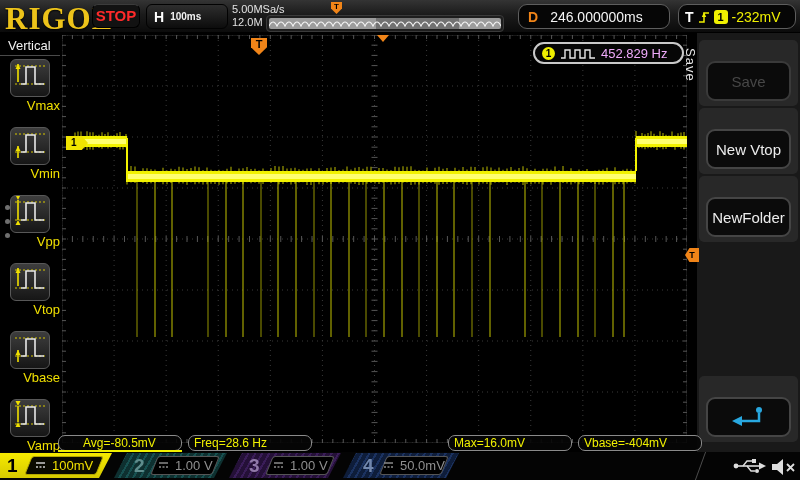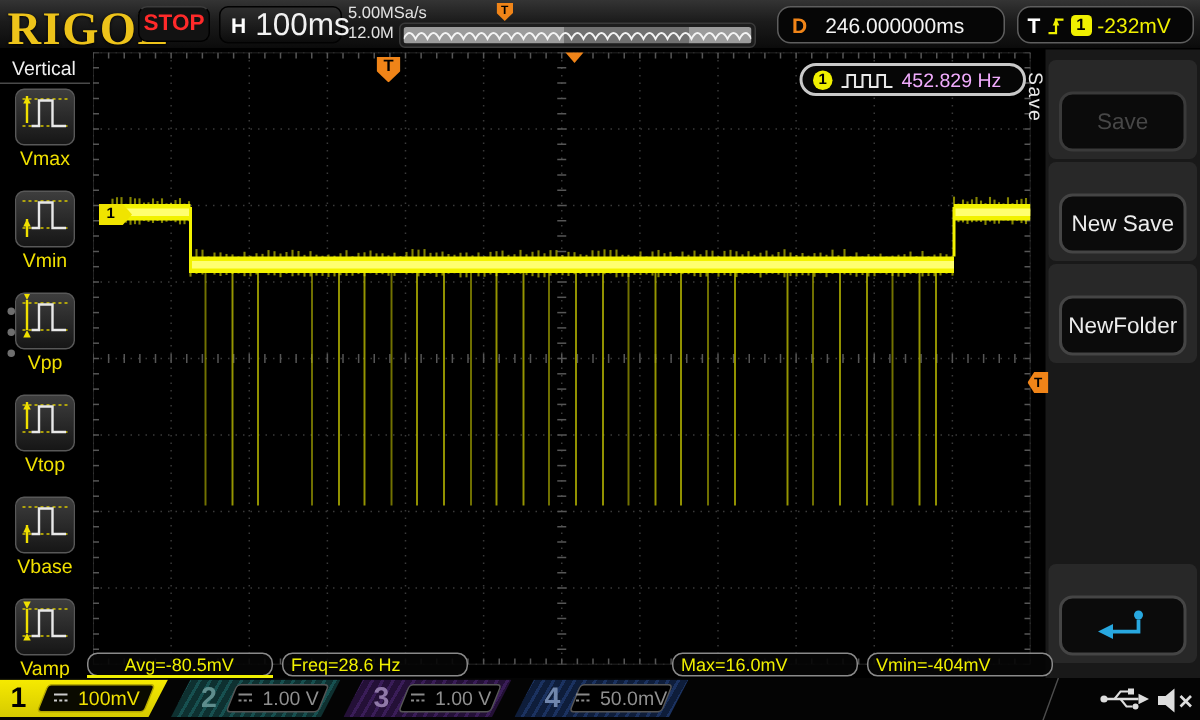--- a/index.html
+++ b/index.html
@@ -12,21 +12,21 @@
           border-bottom:1px solid #000;}
   .logo{position:absolute;left:5px;top:1px;font-family:"Liberation Serif",serif;
         font-weight:bold;font-size:31px;color:#edc31a;letter-spacing:1px;text-shadow:0 1px 2px #000;}
   .stopbtn{position:absolute;left:92px;top:4px;width:48px;height:24px;background:#121212;
            border:1px solid #000;border-top:1px solid #3c3c3c;border-radius:6px;
            color:#ff2a2a;font-weight:bold;font-size:15px;text-align:center;line-height:22px;}
   .hbox{position:absolute;left:146px;top:4px;width:82px;height:25px;border-radius:6px;
         background:linear-gradient(180deg,#2e2e2e,#0c0c0c);border:1px solid #020202;
         display:flex;align-items:center;}
   .hbox .hl{font-weight:bold;font-size:14px;color:#fff;margin:0 6px 0 7px;}
-  .hbox .hv{font-size:21px;color:#f2f2f2;}
+  .hbox .hv{font-size:10px;color:#f2f2f2;font-weight:bold;}
   .srate{position:absolute;left:232px;top:3px;font-size:11px;line-height:13px;color:#e2e2e2;}
   .scrollwrap{position:absolute;left:266px;top:15px;width:238px;height:17px;background:#1d1d1d;
               border:1px solid #3a3a3a;border-radius:4px;}
   .scrollbar{position:absolute;left:2px;top:2px;width:232px;height:11px;overflow:hidden;border-radius:2px;}
   .seg{position:absolute;top:0;height:11px;}
   .tmark-bar{position:absolute;left:331px;top:2px;width:11px;height:12px;background:#f08418;
              clip-path:polygon(0 0,100% 0,100% 55%,50% 100%,0 55%);
              color:#000;font-size:8px;font-weight:bold;text-align:center;line-height:9px;}
   .dbox{position:absolute;left:518px;top:4px;width:152px;height:25px;border-radius:9px;
         border:1px solid #5e5e5e;background:#060606;display:flex;align-items:center;}
@@ -35,21 +35,21 @@
   .tbox{position:absolute;left:678px;top:4px;width:118px;height:25px;border-radius:9px;
         border:1px solid #5e5e5e;background:#060606;display:flex;align-items:center;gap:4px;padding:0 6px;}
   .tbox .tl{color:#fff;font-weight:bold;font-size:14px;}
   .tsrc{background:#f0f000;color:#000;font-weight:bold;font-size:11px;width:14px;height:14px;
         border-radius:3px;text-align:center;line-height:14px;}
   .tlev{color:#f0f000;font-size:14px;}
   
   .leftmenu{position:absolute;left:0;top:33px;width:60px;height:419px;background:#000;}
   .vtitle{color:#f0f0f0;font-size:13px;padding:5px 0 2px 8px;
           border-bottom:1px solid #4a4a4a;border-right:1px solid #4a4a4a;width:76px;border-bottom-right-radius:6px;}
-  .vitem{width:60px;height:68px;text-align:center;padding-top:3px;}
+  .vitem{width:60px;height:68px;text-align:right;padding-top:3px;}
   .vbtn{width:40px;height:38px;margin:0 auto;border-radius:6px;border:1px solid #585858;
         background:linear-gradient(180deg,#3d3d3d,#161616);}
   .vlabel{color:#f0e000;font-size:13px;margin-top:1px;}
   .pagedots{position:absolute;left:5px;top:172px;}
   .pagedots div{width:5px;height:5px;border-radius:50%;background:#6f6f6f;margin-bottom:9px;}
   
   .screen{position:absolute;left:60px;top:33px;width:637px;height:419px;background:#000;}
   .grat{position:absolute;left:2px;top:2px;}
   .trig-pos{position:absolute;left:191px;top:5px;width:16px;height:17px;background:#f08418;
             clip-path:polygon(0 0,100% 0,100% 55%,50% 100%,0 55%);
@@ -758,31 +758,31 @@
     <div class="freqbadge">
       <span class="fsrc">1</span>
       <svg width="36" height="13">
         <path d="M1,11 h4 v-8 h5 v8 h5 v-8 h5 v8 h5 v-8 h5 v8 h5" fill="none" stroke="#e8e8e8" stroke-width="1.4"></path>
       </svg>
       <span class="fval">452.829 Hz</span>
     </div>
     <div class="meas" style="left:-2px;padding-left:24px;">Avg=-80.5mV</div>
     <div class="meas" style="left:128px;">Freq=28.6 Hz</div>
     <div class="meas" style="left:388px;">Max=16.0mV</div>
-    <div class="meas" style="left:518px;">Vmin=-404mV</div>
+    <div class="meas" style="left:518px;">Vbase=-404mV</div>
     <div class="meas-underline"></div>
   </div>
 
   <div class="savetab">Save</div>
   <div class="rightmenu">
     <div class="rblock" style="top:7px;">
       <div class="rm-btn disabled">Save</div>
     </div>
     <div class="rblock" style="top:75px;">
-      <div class="rm-btn">New Save</div>
+      <div class="rm-btn">New Vtop</div>
     </div>
     <div class="rblock" style="top:143px;">
       <div class="rm-btn">NewFolder</div>
     </div>
     <div class="rblock" style="top:343px;">
       <div class="rm-btn">
         <svg width="40" height="26">
           <circle cx="30" cy="6" r="3" fill="#28a8e0"></circle>
           <path d="M30,9 V17 H12" fill="none" stroke="#28a8e0" stroke-width="2.5"></path>
           <polygon points="13,12 13,22 3,17" fill="#28a8e0"></polygon>

